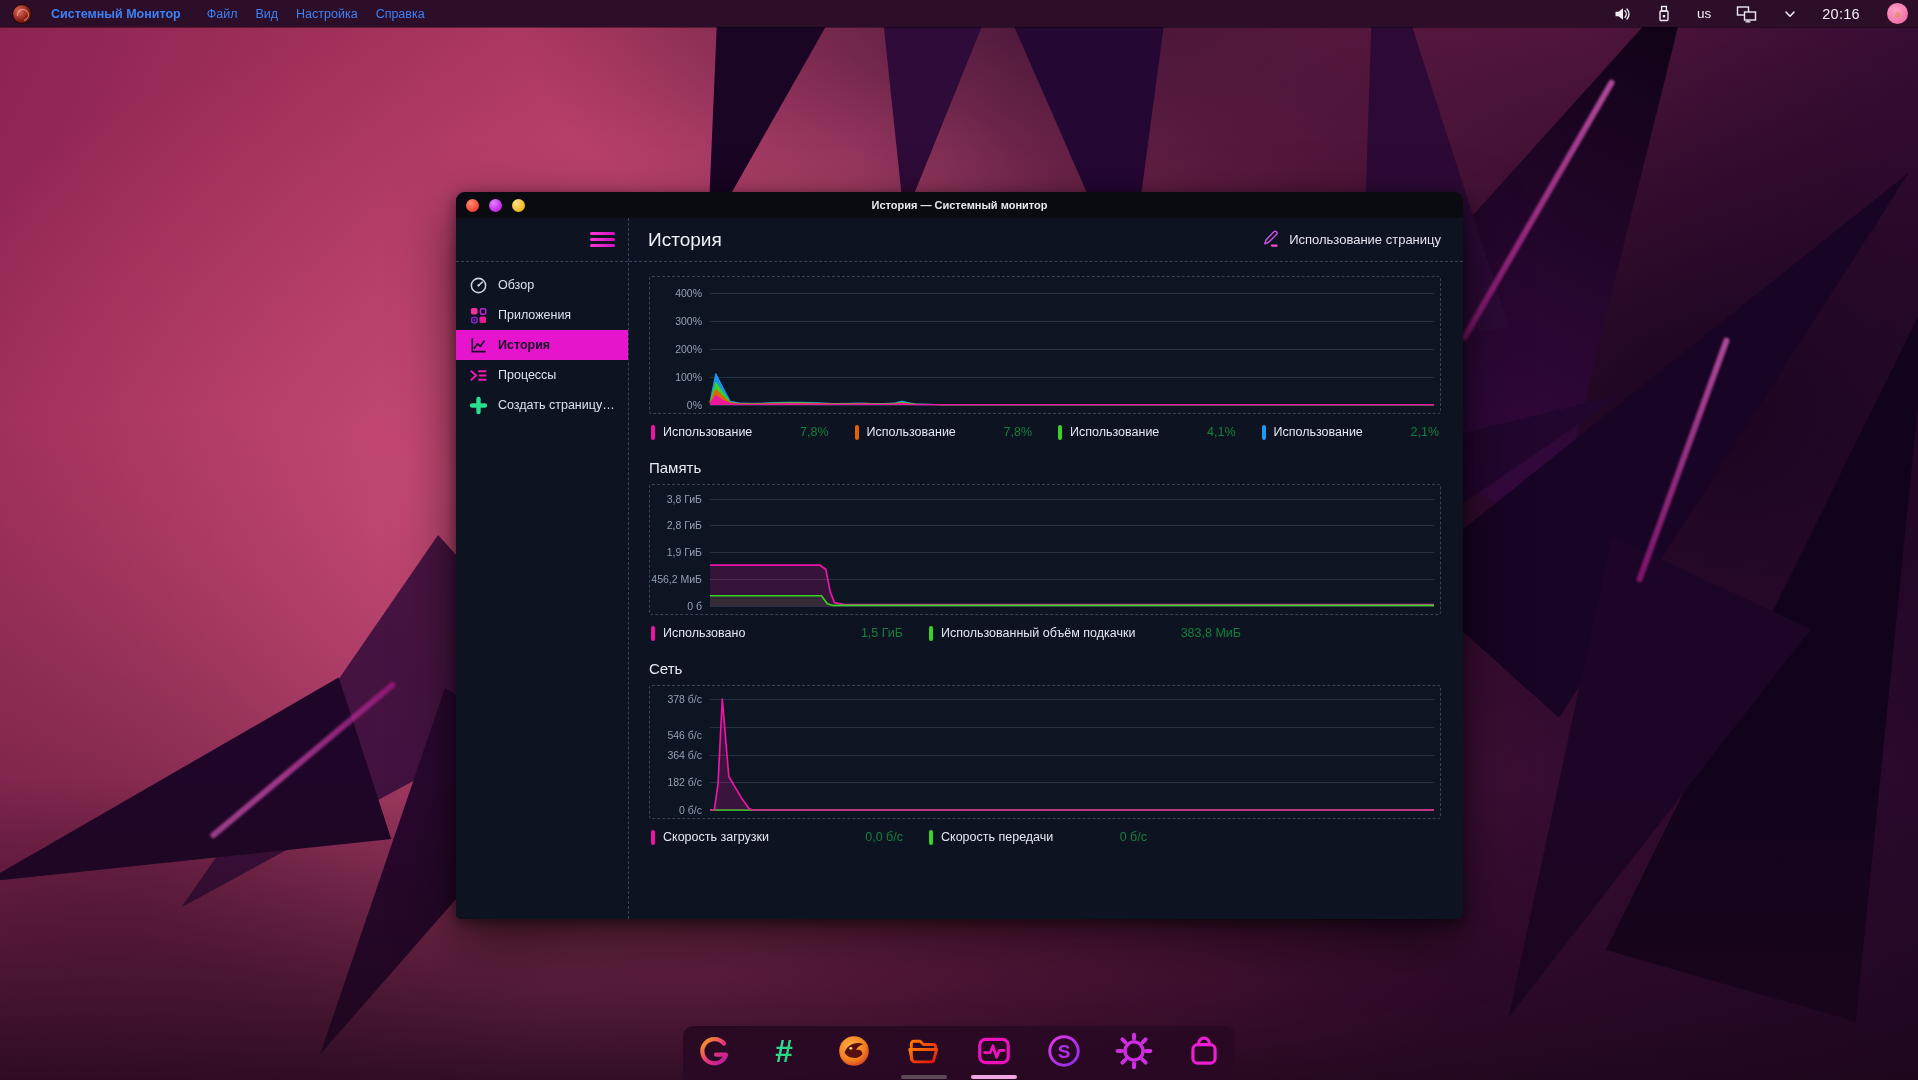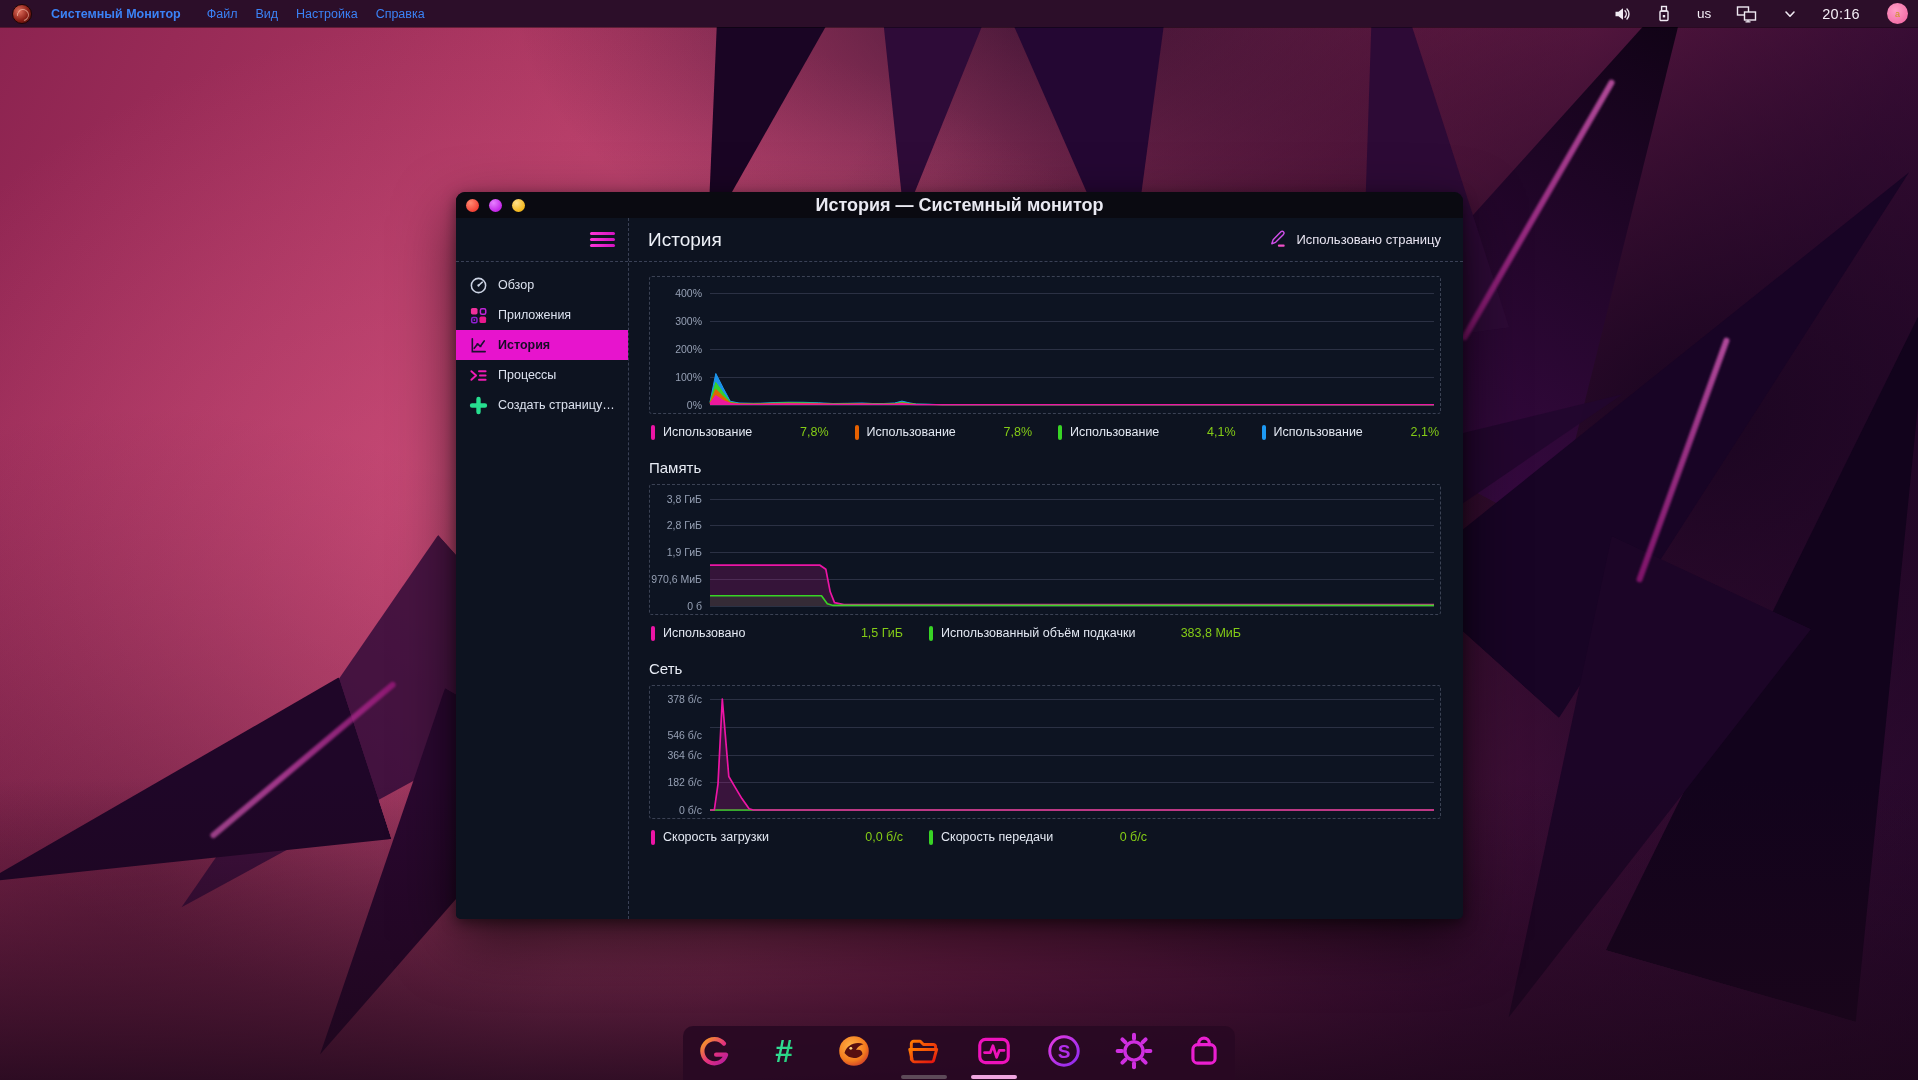--- a/index.html
+++ b/index.html
@@ -39,21 +39,21 @@
 
   
   .window{position:absolute;left:456px;top:192px;width:1007px;height:727px;z-index:20;
           border-radius:9px 9px 5px 5px;overflow:hidden;background:#0d1320;
           box-shadow:0 22px 60px rgba(0,0,0,.6),0 4px 14px rgba(0,0,0,.5);}
   .titlebar{height:26px;background:#0a0a11;display:flex;align-items:center;position:relative;}
   .tl-btn{width:13px;height:13px;border-radius:50%;margin-left:10px;cursor:pointer;}
   .tl-btn.red{background:radial-gradient(circle at 35% 30%,#ff8a72,#f44336 70%);}
   .tl-btn.mag{background:radial-gradient(circle at 35% 30%,#e680ff,#c427e8 70%);}
   .tl-btn.yel{background:radial-gradient(circle at 35% 30%,#ffe08a,#f3b71d 70%);}
-  .wtitle{position:absolute;left:0;right:0;text-align:center;font-weight:bold;font-size:18px;color:#e9e9f2;}
+  .wtitle{position:absolute;left:0;right:0;text-align:center;font-weight:bold;font-size:11px;color:#e9e9f2;}
   .winbody{display:flex;height:701px;}
 
   
   .sidebar{width:172px;flex:0 0 172px;display:flex;flex-direction:column;background:#0d1320;}
   .sb-head{height:44px;display:flex;align-items:center;justify-content:flex-end;padding-right:13px;
            border-bottom:1px dashed #3a4156;}
   .hamburger{width:25px;cursor:pointer;}
   .hamburger div{height:3.2px;border-radius:2px;margin:3px 0;
            background:linear-gradient(90deg,#ff36d8,#d214c0);}
   .sb-list{padding-top:8px;}
@@ -82,21 +82,21 @@
   .plotsvg{position:absolute;left:0;top:0;}
 
   .legend{display:flex;gap:26px;margin:7px 2px 0;height:22px;align-items:center;}
   .legend-item{display:flex;align-items:center;min-width:0;}
   .legend.cols4 .legend-item{flex:1;}
   .legend.cols2 .legend-item:nth-child(1){width:252px;flex:0 0 252px;}
   .legend.cols2 .legend-item:nth-child(2){width:312px;flex:0 0 312px;}
   .legend.cols2.net .legend-item:nth-child(2){width:218px;flex:0 0 218px;}
   .legend .bar{width:4px;height:15px;border-radius:2px;margin-right:8px;flex:0 0 4px;}
   .legend .lab{font-size:12.5px;color:#e3e8f2;white-space:nowrap;overflow:hidden;}
-  .legend .val{margin-left:auto;font-size:12.5px;color:#84cc16;white-space:nowrap;padding-left:10px;text-align:right;}
+  .legend .val{margin-left:auto;font-size:12.5px;color:#15803d;white-space:nowrap;padding-left:10px;text-align:right;}
 
   
   .dock{position:absolute;left:50%;transform:translateX(-50%);bottom:0;height:54px;width:552px;
         background:rgba(40,9,35,.92);border-radius:10px 10px 0 0;display:flex;align-items:center;
         justify-content:center;gap:26px;z-index:30;}
   .dock-item{width:44px;height:44px;display:flex;align-items:center;justify-content:center;
              position:relative;cursor:pointer;}
   .dock-item .ind{position:absolute;bottom:-4px;left:50%;transform:translateX(-50%);
              width:46px;height:4px;border-radius:2px;}
   .dock-item .ind.running{background:#5d4a58;}
@@ -239,21 +239,21 @@
       <div class="main">
         <div class="m-head">
           <div class="page-title">История</div>
           <button class="edit-btn">
             <span>
               <svg width="19" height="19" viewBox="0 0 20 20">
                   <path d="M4 15.5 l1.4 -4.2 L13.6 3 a1.9 1.9 0 0 1 2.7 2.7 L8 14 l-4 1.5 Z" stroke="#cf4fe8" stroke-width="1.5" fill="none" stroke-linejoin="round"></path>
                   <path d="M11.5 17.5 h5" stroke="#f050c8" stroke-width="2.2" stroke-linecap="round"></path>
                 </svg>
             </span>
-            <span>Использовано страницу</span>
+            <span>Использование страницу</span>
           </button>
         </div>
 
         <div class="content">
 
           <div class="panel cpu">
               <div class="gridline" style="left:60px;right:6px;top:15.5px"></div>
               <span class="ytick" style="width:52px;top:15.5px">400%</span>
               <div class="gridline" style="left:60px;right:6px;top:43.6px"></div>
               <span class="ytick" style="width:52px;top:43.6px">300%</span>
@@ -299,21 +299,21 @@
 
           <div class="sec-title mt">Память</div>
           <div class="panel mem">
               <div class="gridline" style="left:60px;right:6px;top:13.6px"></div>
               <span class="ytick" style="width:52px;top:13.6px">3,8 ГиБ</span>
               <div class="gridline" style="left:60px;right:6px;top:40.4px"></div>
               <span class="ytick" style="width:52px;top:40.4px">2,8 ГиБ</span>
               <div class="gridline" style="left:60px;right:6px;top:67.3px"></div>
               <span class="ytick" style="width:52px;top:67.3px">1,9 ГиБ</span>
               <div class="gridline" style="left:60px;right:6px;top:94.1px"></div>
-              <span class="ytick" style="width:52px;top:94.1px">970,6 МиБ</span>
+              <span class="ytick" style="width:52px;top:94.1px">456,2 МиБ</span>
               <div class="gridline" style="left:60px;right:6px;top:121.0px"></div>
               <span class="ytick" style="width:52px;top:121.0px">0 б</span>
               <svg class="plotsvg" width="790" height="129" viewBox="0 0 790 129">
                 <path d="M60.0,80.2 L170.0,80.2 L175.8,84.2 L180.2,106.8 L184.5,117.6 L193.9,119.6 L784.0,119.6 L784.0,121.0 L60.0,121.0 Z" fill="#ec15a5" fill-opacity="0.18" stroke="none"></path>
                 <path d="M60.0,80.2 L170.0,80.2 L175.8,84.2 L180.2,106.8 L184.5,117.6 L193.9,119.6 L784.0,119.6" fill="none" stroke="#ec15a5" stroke-width="1.7" stroke-linejoin="round"></path>
                 <path d="M60.0,110.7 L171.5,110.7 L177.3,118.7 L183.1,120.4 L784.0,120.4 L784.0,121.0 L60.0,121.0 Z" fill="#38d425" fill-opacity="0.12" stroke="none"></path>
                 <path d="M60.0,110.7 L171.5,110.7 L177.3,118.7 L183.1,120.4 L784.0,120.4" fill="none" stroke="#38d425" stroke-width="1.6" stroke-linejoin="round"></path>
               </svg>
             </div>
           <div class="legend cols2">

